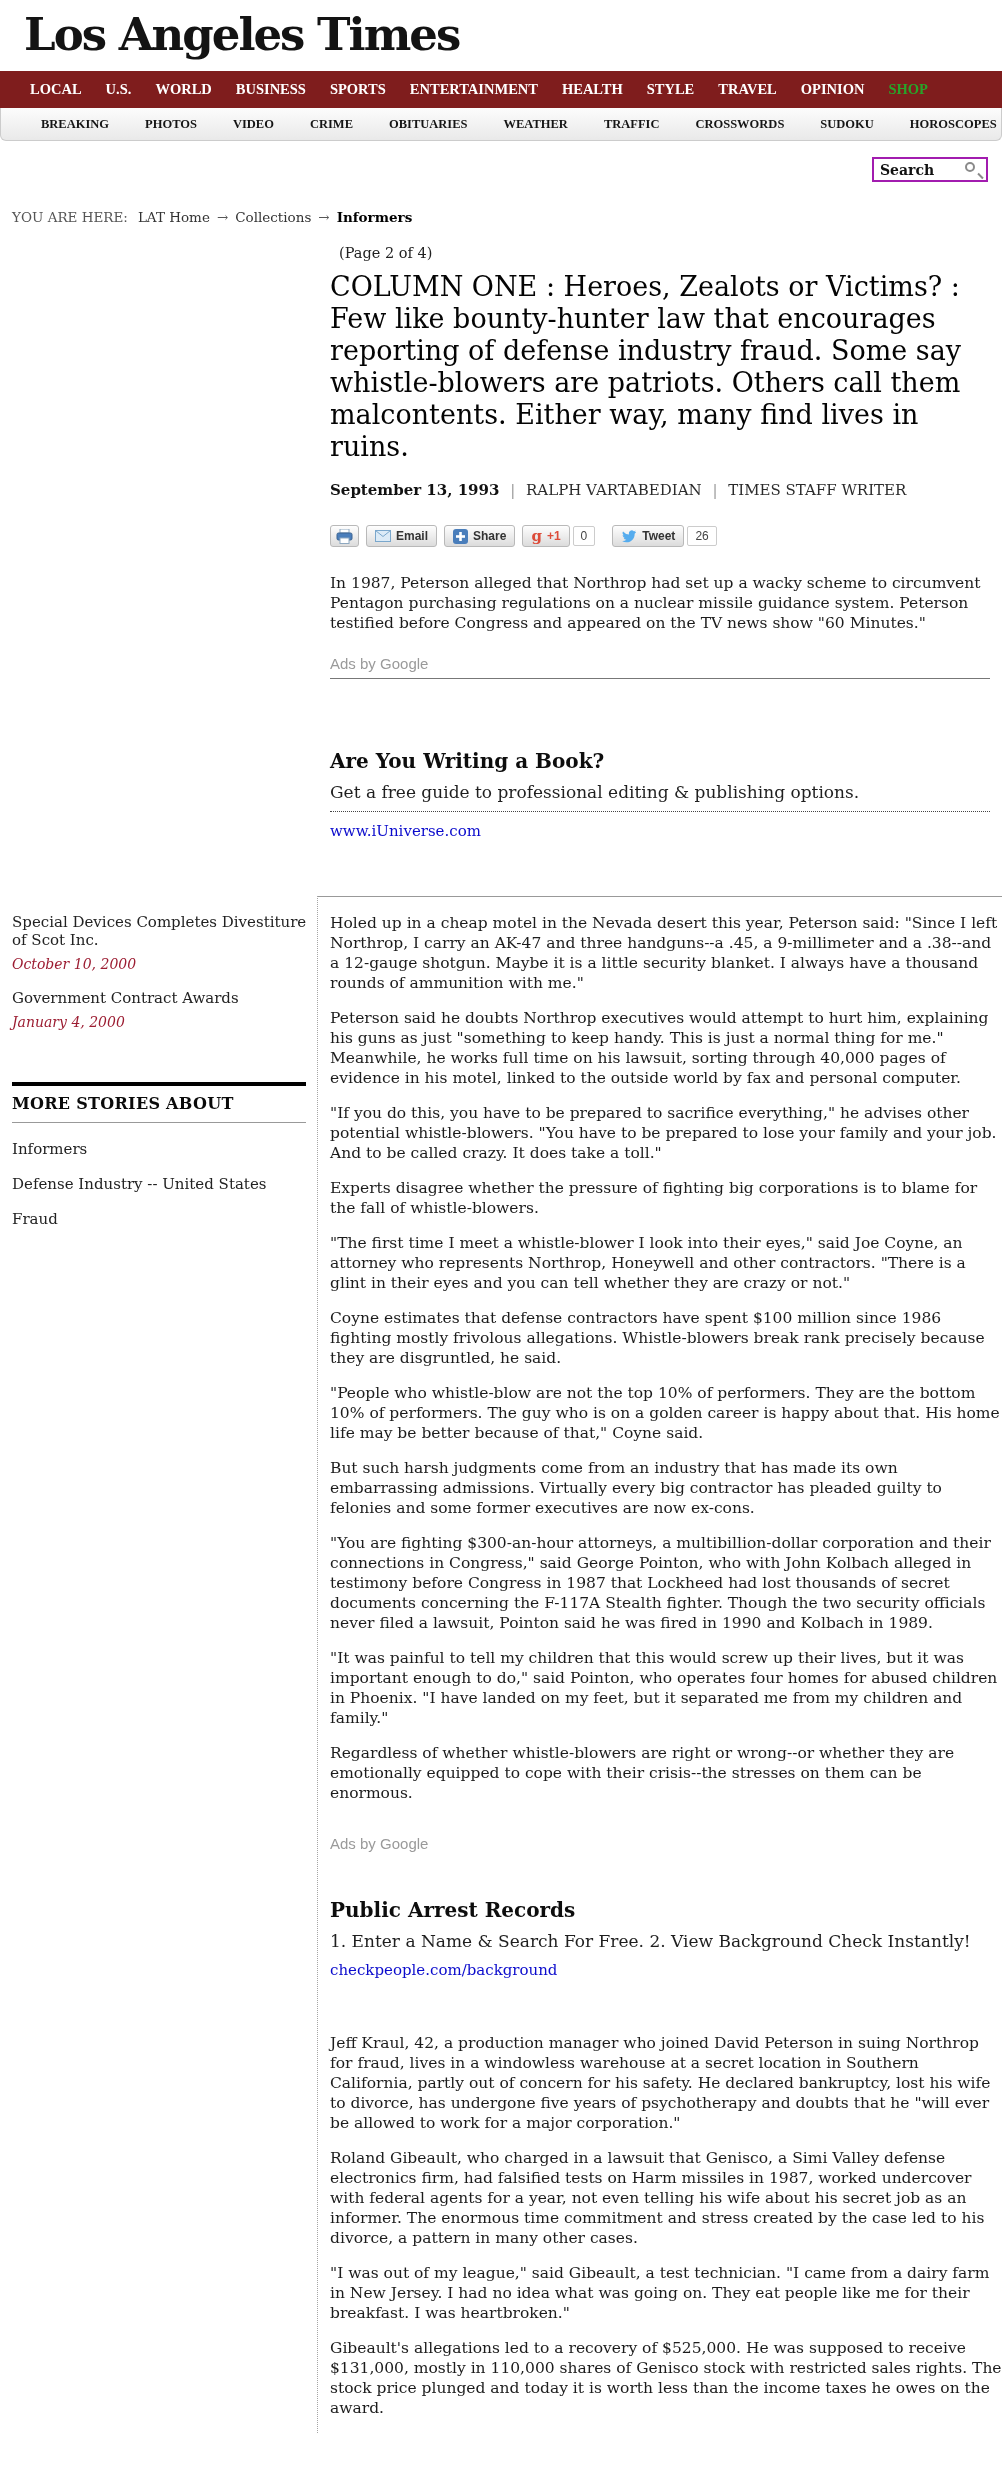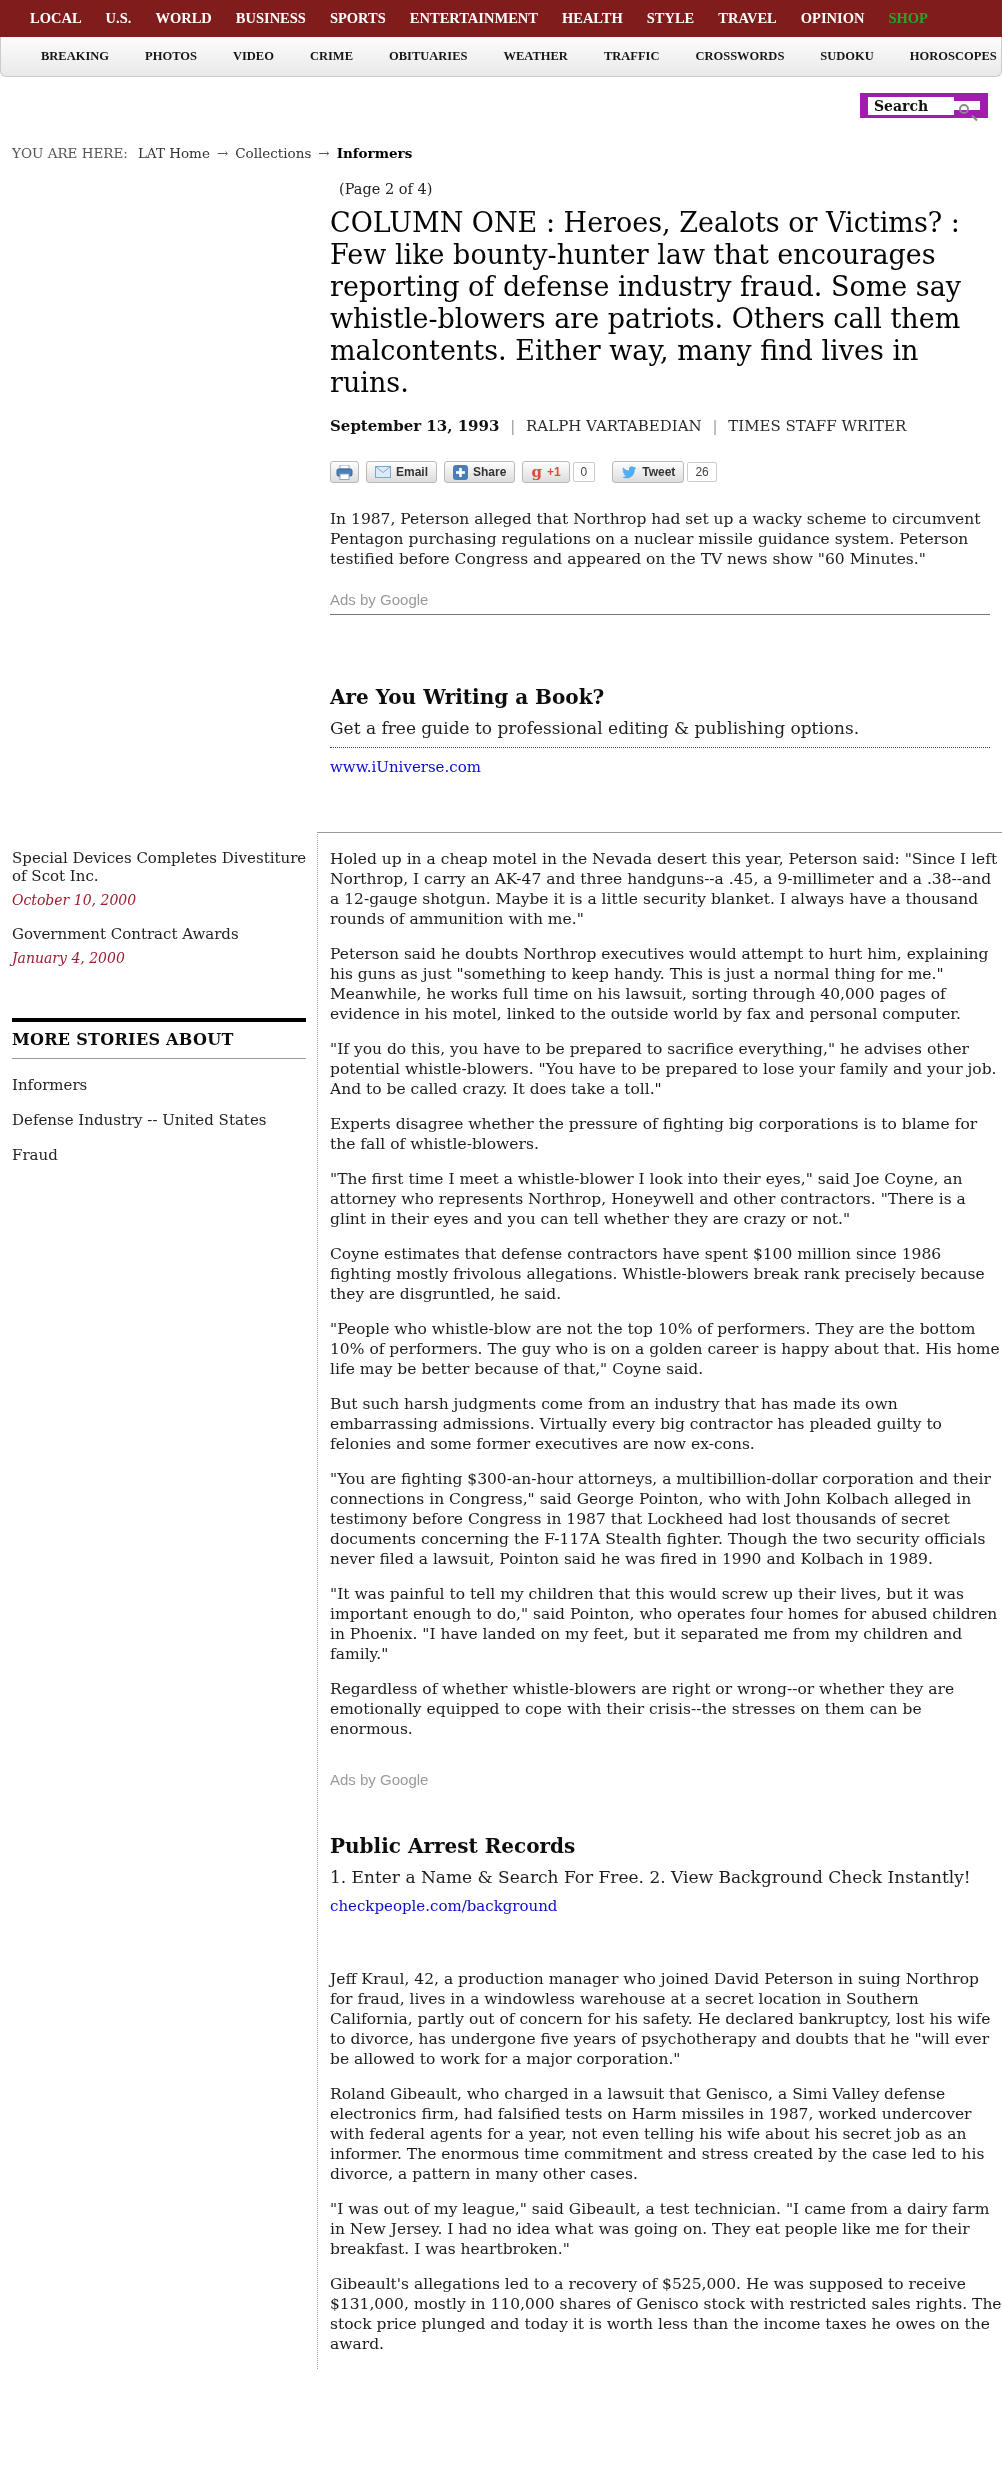--- a/index.html
+++ b/index.html
@@ -12,29 +12,29 @@
   .logo { font-family:"DejaVu Serif", serif; font-weight:700; font-size:45px;
           letter-spacing:-2px; color:#131313; }
 
   
   .nav-primary { background:#7f1d1d; height:37px; display:flex; align-items:center;
                  gap:24px; padding-left:30px; }
   .nav-primary .nav-item { color:#fff; font-family:"Liberation Serif", serif;
                  font-weight:700; font-size:14.5px; cursor:pointer; white-space:nowrap; }
 
   
-  .nav-secondary { height:40px; background:linear-gradient(#fcfcfc,#e9e9e9);
+  .nav-secondary { height:33px; background:linear-gradient(#fcfcfc,#e9e9e9);
                    border:1px solid #ccc; border-top:0; border-radius:0 0 6px 6px;
                    display:flex; align-items:center; gap:36px; padding-left:40px; }
   .nav-secondary .nav-item { color:#151515; font-family:"Liberation Serif", serif;
                    font-weight:700; font-size:12.5px; cursor:pointer; white-space:nowrap; }
 
   
   .search-row { display:flex; justify-content:flex-end; margin:16px 14px 0 0; height:28px; }
-  .search-box { display:flex; align-items:center; border:8px solid #a21caf; background:#fff; height:25px; }
+  .search-box { display:flex; align-items:center; border:2px solid #a21caf; background:#fff; height:25px; }
   .search-input { width:86px; border:0; outline:0; padding:1px 6px;
                   font-family:"DejaVu Serif", serif; font-weight:700; font-size:14px; color:#111; }
   .search-input::placeholder { color:#111; opacity:1; }
   .search-btn { width:26px; height:100%; border:0; background:transparent; cursor:pointer; position:relative; }
   .mag { position:absolute; left:5px; top:3px; width:10px; height:10px;
          border:2px solid #8a8a8a; border-radius:50%; display:block; }
   .mag::after { content:""; position:absolute; left:10px; top:11px; width:7px; height:2px;
          background:#8a8a8a; transform:rotate(45deg); }
 
   
@@ -94,20 +94,23 @@
   .topic-link { display:block; margin-top:17px; font-size:15px; color:#222; cursor:pointer; text-decoration:none; }
 
   .closing { margin-top:54px; }
   .ads-label.mid { margin-top:32px; }
 </style>
 </head>
 <body>
 
 <div class="page">
 
+  <header class="masthead">
+    <div class="logo">Los Angeles Times</div>
+  </header>
 
   <nav class="nav-primary">
 
   <span class="nav-item">LOCAL</span>
       <span class="nav-item">U.S.</span>
       <span class="nav-item">WORLD</span>
       <span class="nav-item">BUSINESS</span>
       <span class="nav-item">SPORTS</span>
       <span class="nav-item">ENTERTAINMENT</span>
       <span class="nav-item">HEALTH</span>

